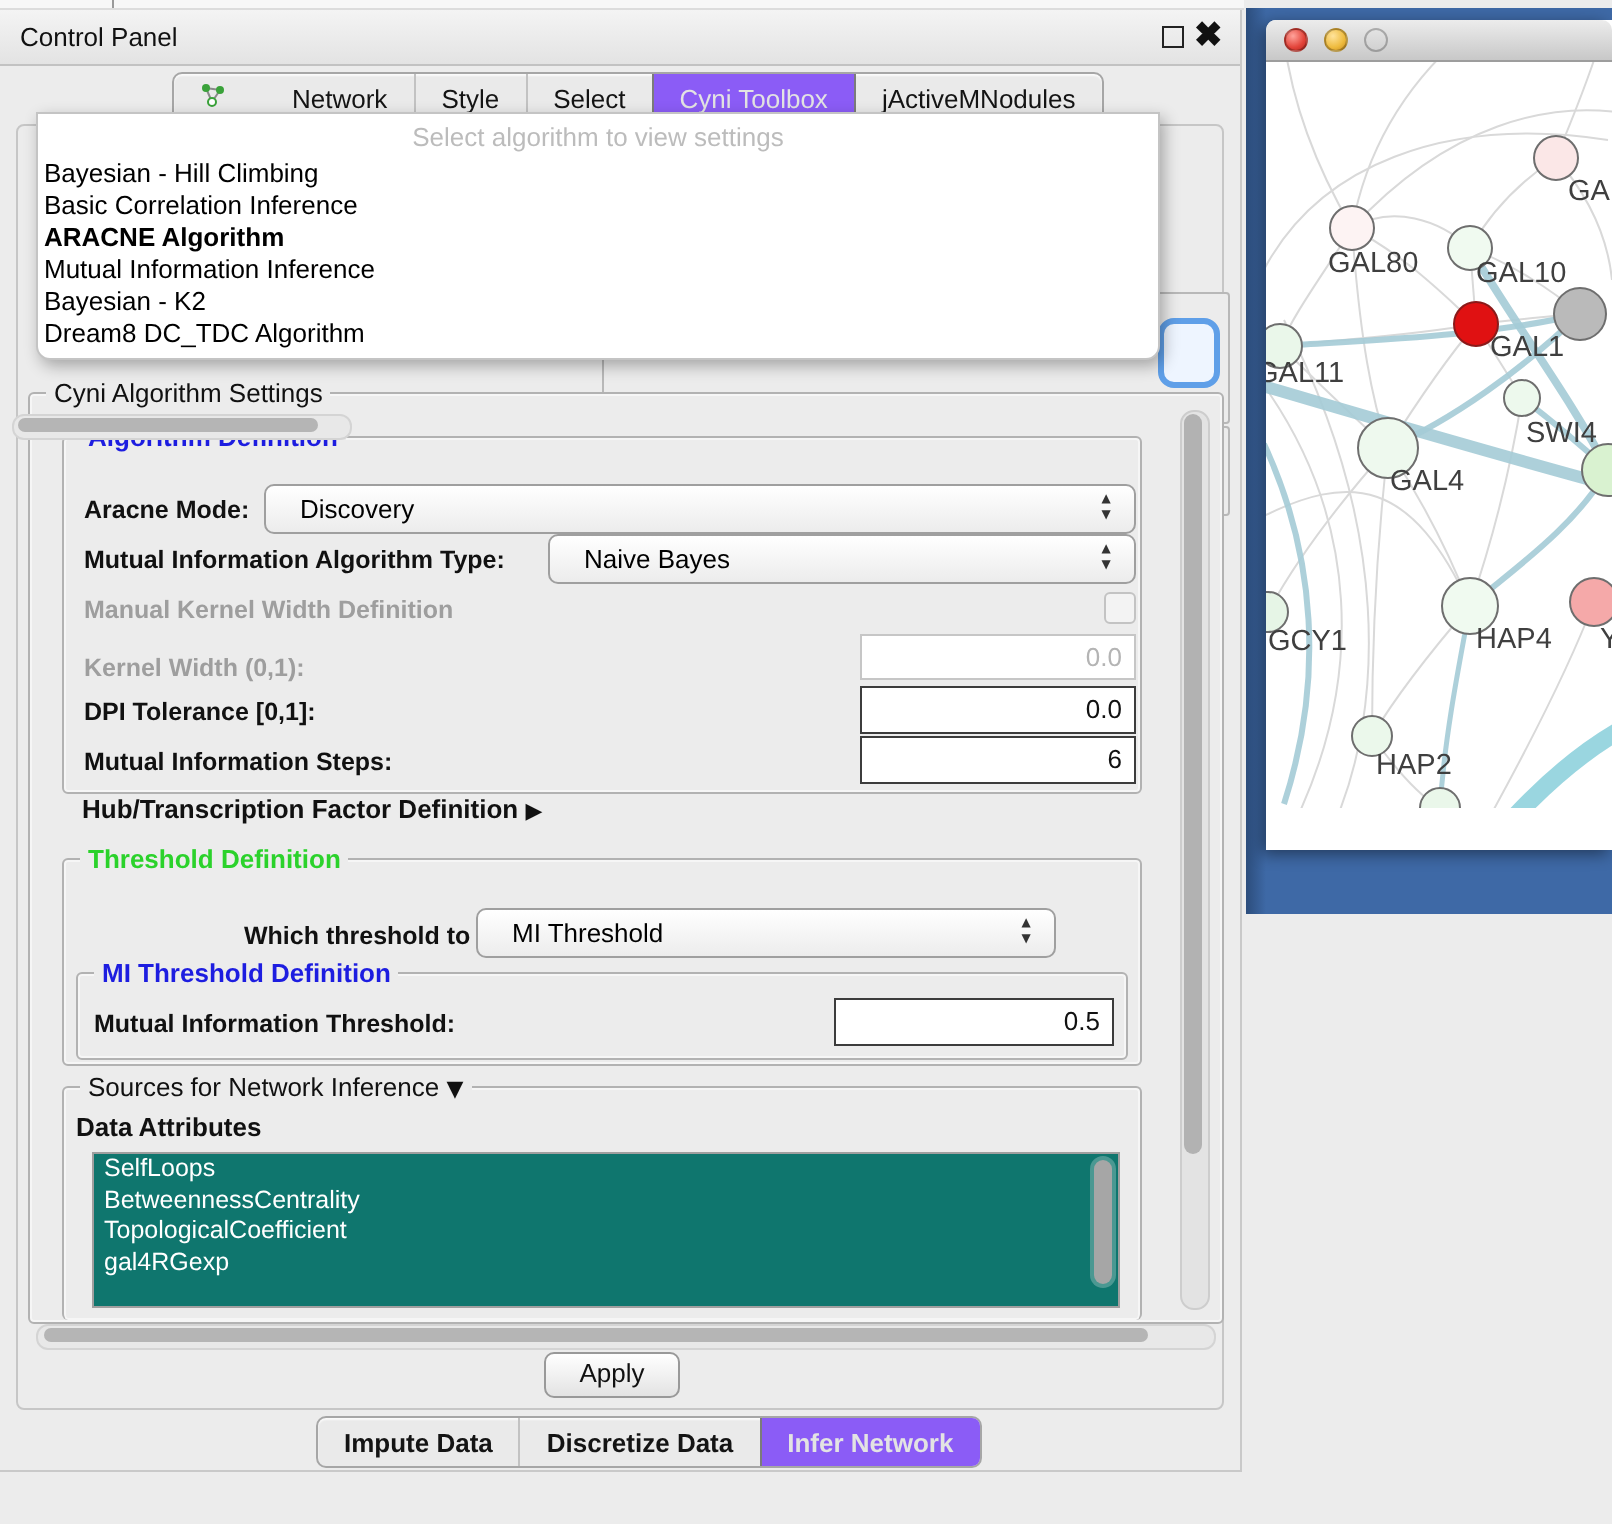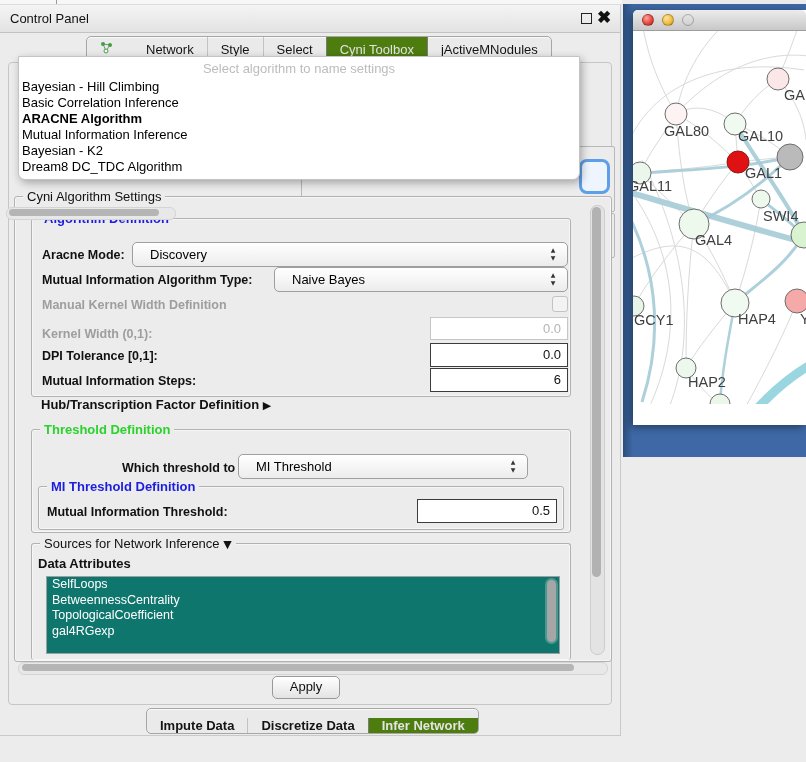--- a/index.html
+++ b/index.html
@@ -11,24 +11,24 @@
   
   .cwin{position:absolute;left:0;top:5px;width:620px;height:730px;background:#ececec;border-right:1px solid #c9c9c9;border-bottom:1px solid #c9c9c9;}
   .cp-titlebar{position:absolute;left:0;top:0;width:100%;height:27px;background:linear-gradient(#f4f4f4,#e3e3e3);border-bottom:1px solid #c2c2c2;}
   .cp-title{position:absolute;left:10px;top:6px;font-size:13px;}
   .float-btn{position:absolute;left:581px;top:8px;width:9px;height:9px;border:1.5px solid #222;background:transparent;}
   .close-btn{position:absolute;left:597px;top:2px;font-size:17px;font-weight:bold;color:#111;line-height:22px;}
   
   .tabstrip{position:absolute;display:flex;height:24px;border:1px solid #a6a6a6;border-radius:5px;background:#eaeaea;overflow:hidden;box-shadow:0 1px 1px rgba(255,255,255,.8) inset;}
   .tabstrip .tab{display:flex;align-items:center;gap:5px;padding:0 13px;font-size:13px;color:#141414;white-space:nowrap;border-left:1px solid #c2c2c2;cursor:default;}
   .tabstrip .tab:first-child{border-left:none;gap:33px;}
-  .tabstrip .tab.sel{background:#4d7c0f;color:#e3e3e3;border-left-color:#7b7b7b;}
+  .tabstrip .tab.sel{background:#8b5cf6;color:#e3e3e3;border-left-color:#7b7b7b;}
   .tabstrip .tab.sel + .tab{border-left-color:#7b7b7b;}
   #top-tabs{left:86px;top:31px;}
-  #bottom-tabs{left:146px;top:703px;align-items:flex-end;}
+  #bottom-tabs{left:158px;top:703px;}
   #bottom-tabs .tab{font-weight:bold;}
   
   .main-panel{position:absolute;left:8px;top:57px;width:602px;height:641px;border:1px solid #c6c6c6;border-radius:4px;background:#ececec;}
   
   .frag-box{position:absolute;border:1px solid #b8b8b8;border-radius:2px;background:#ececec;}
   .frag-blue{position:absolute;left:570px;top:96px;width:25px;height:29px;border:3px solid #5f9fe8;border-radius:8px;background:#eef5ff;}
   .frag-white{position:absolute;left:560px;top:153px;width:33px;height:26px;border:1px solid #b0b0b0;border-radius:6px;background:#fafafa;}
   .frag-combo{position:absolute;left:36px;top:163px;width:544px;height:28px;border:1px solid #adadad;border-radius:6px;background:#f4f4f4;}
   
   .popup{position:absolute;left:18px;top:51px;width:560px;height:122px;background:#fff;border:1px solid #c4c4c4;
@@ -235,21 +235,21 @@
         </div>
         <div class="tab">
           <span>Discretize Data</span>
         </div>
         <div class="tab sel">
           <span>Infer Network</span>
         </div>
       </div>
 
     <div class="popup">
-      <div class="ph">Select algorithm to name settings</div>
+      <div class="ph">Select algorithm to view settings</div>
       <ul id="algo-list">
           <li>Bayesian - Hill Climbing</li>
           <li>Basic Correlation Inference</li>
           <li class="bold">ARACNE Algorithm</li>
           <li>Mutual Information Inference</li>
           <li>Bayesian - K2</li>
           <li>Dream8 DC_TDC Algorithm</li>
         </ul>
     </div>
   </div>

